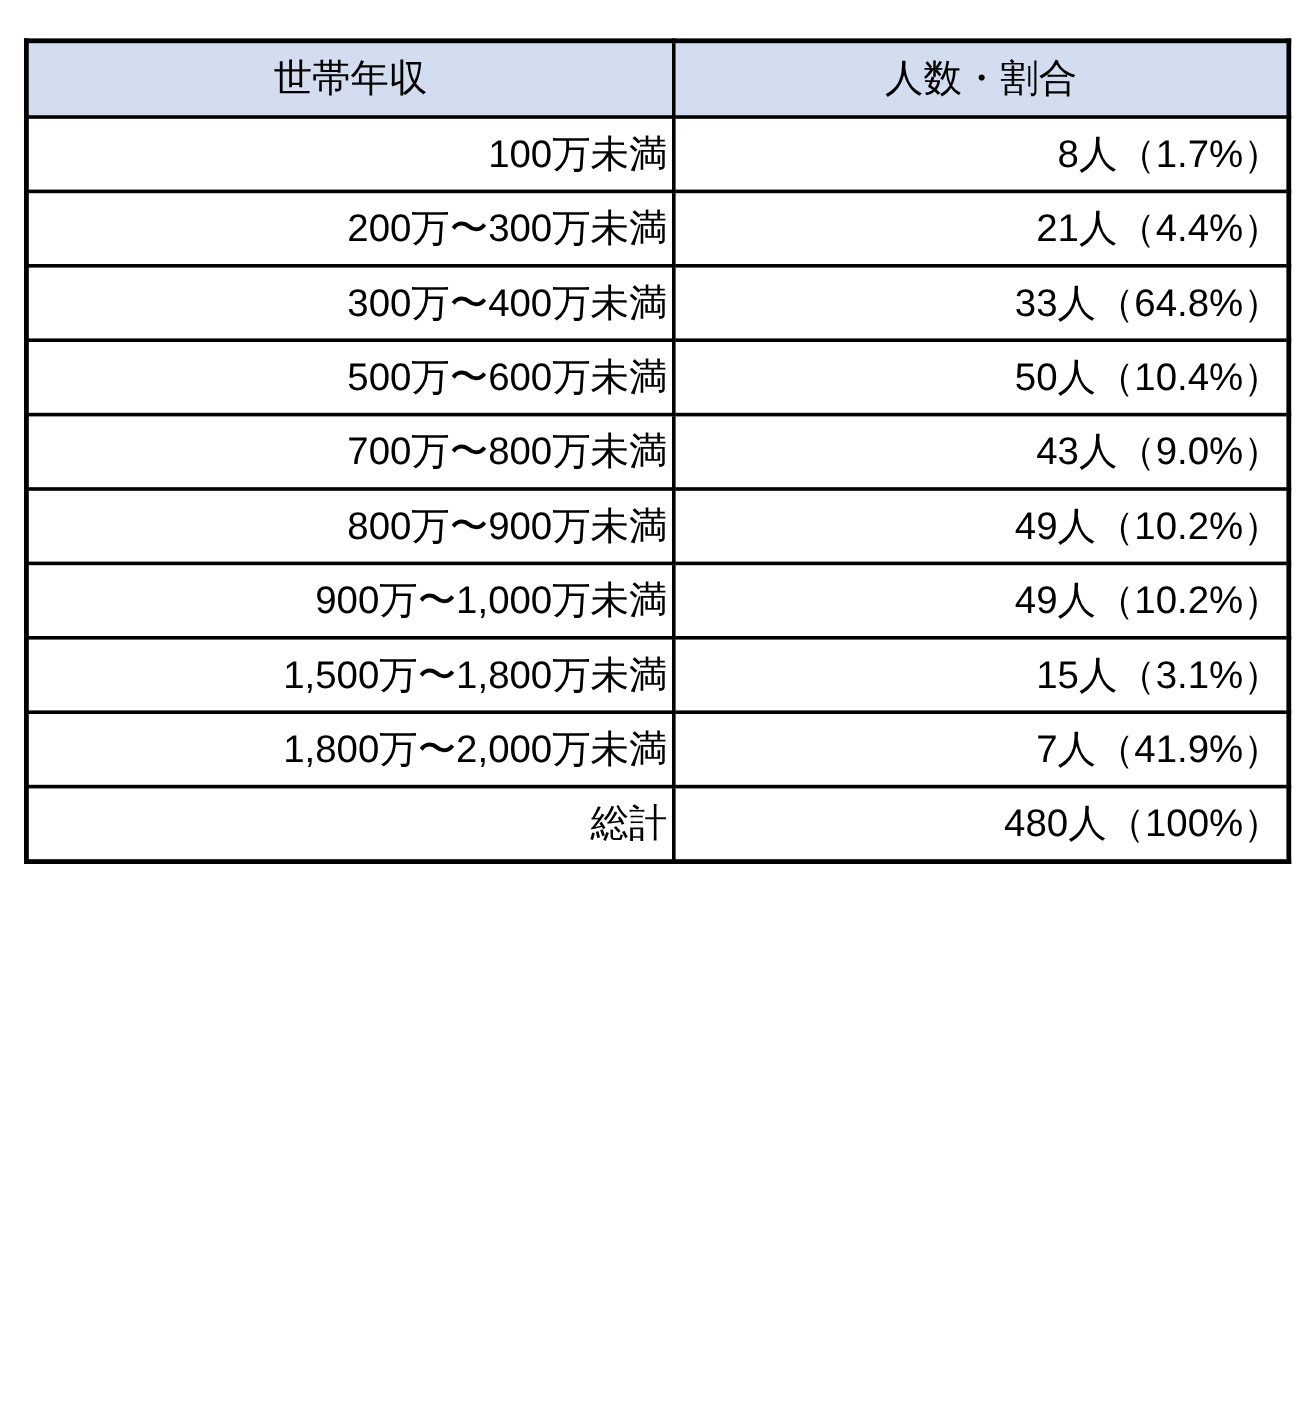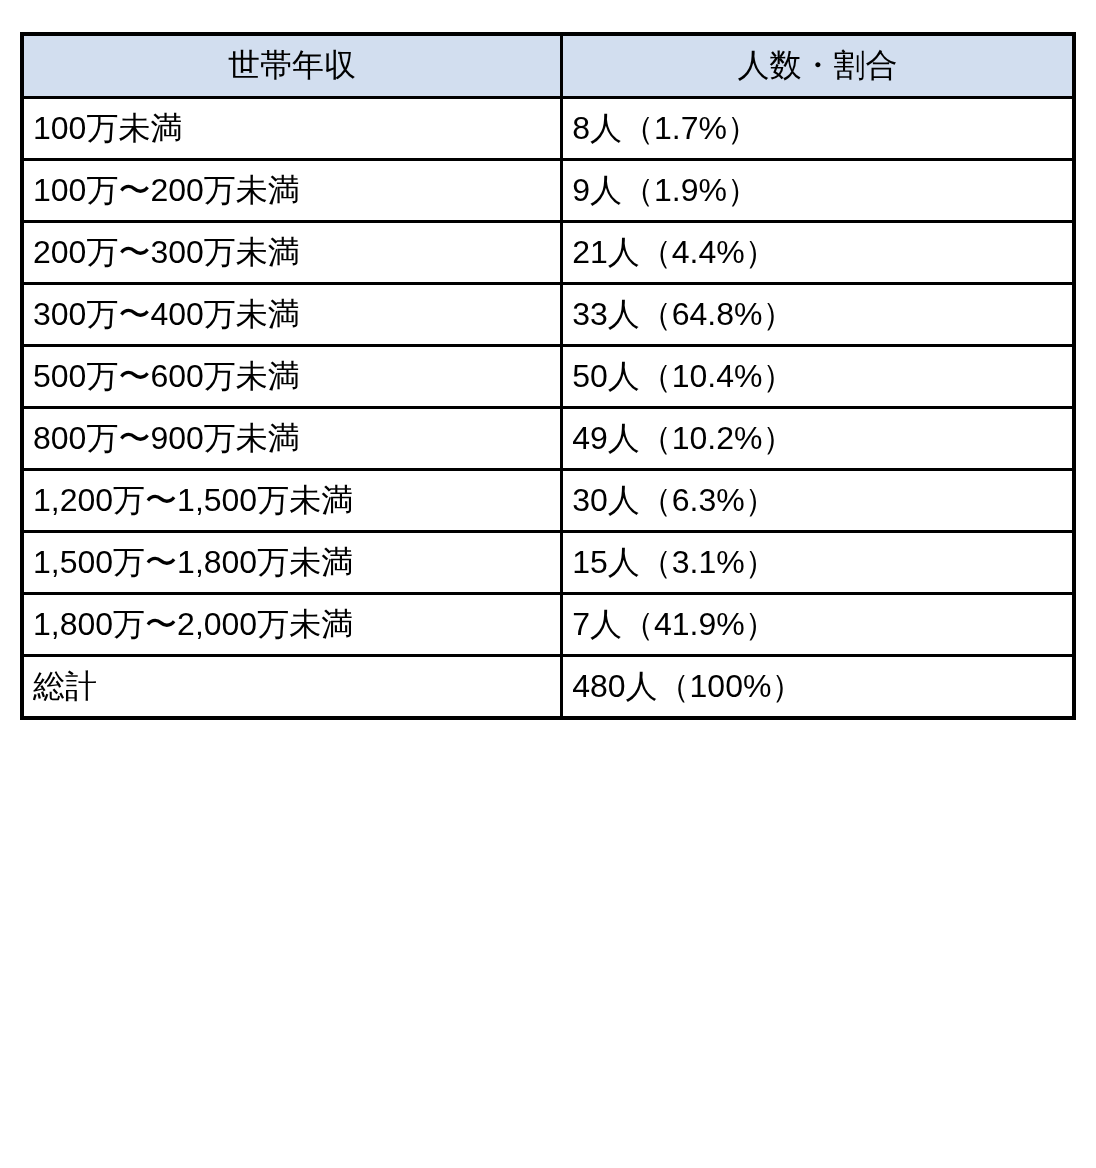--- a/index.html
+++ b/index.html
@@ -32,21 +32,21 @@
     white-space: nowrap;
   }
   table.income-table th {
     background: #d2deef;
     text-align: center;
     height: 60px;
     padding: 0;
   }
   table.income-table td {
     background: #ffffff;
-    text-align: left;
+    text-align: right;
     vertical-align: middle;
     height: 59px;
     padding: 0 4px 0 9px;
   }
   col.col-income { width: 51.3%; }
   col.col-count  { width: 48.7%; }
 </style>
 </head>
 <body>
 
@@ -61,42 +61,42 @@
         <th>世帯年収</th>
         <th>人数・割合</th>
       </tr>
     </thead>
     <tbody>
       <tr>
         <td>100万未満</td>
         <td>8人（1.7%）</td>
       </tr>
       <tr>
-        <td>100万〜200万未満</td>
-        <td>9人（1.9%）</td>
-      </tr>
-      <tr>
         <td>200万〜300万未満</td>
         <td>21人（4.4%）</td>
       </tr>
       <tr>
         <td>300万〜400万未満</td>
         <td>33人（64.8%）</td>
       </tr>
       <tr>
         <td>500万〜600万未満</td>
         <td>50人（10.4%）</td>
       </tr>
       <tr>
+        <td>700万〜800万未満</td>
+        <td>43人（9.0%）</td>
+      </tr>
+      <tr>
         <td>800万〜900万未満</td>
         <td>49人（10.2%）</td>
       </tr>
       <tr>
-        <td>1,200万〜1,500万未満</td>
-        <td>30人（6.3%）</td>
+        <td>900万〜1,000万未満</td>
+        <td>49人（10.2%）</td>
       </tr>
       <tr>
         <td>1,500万〜1,800万未満</td>
         <td>15人（3.1%）</td>
       </tr>
       <tr>
         <td>1,800万〜2,000万未満</td>
         <td>7人（41.9%）</td>
       </tr>
       <tr>

